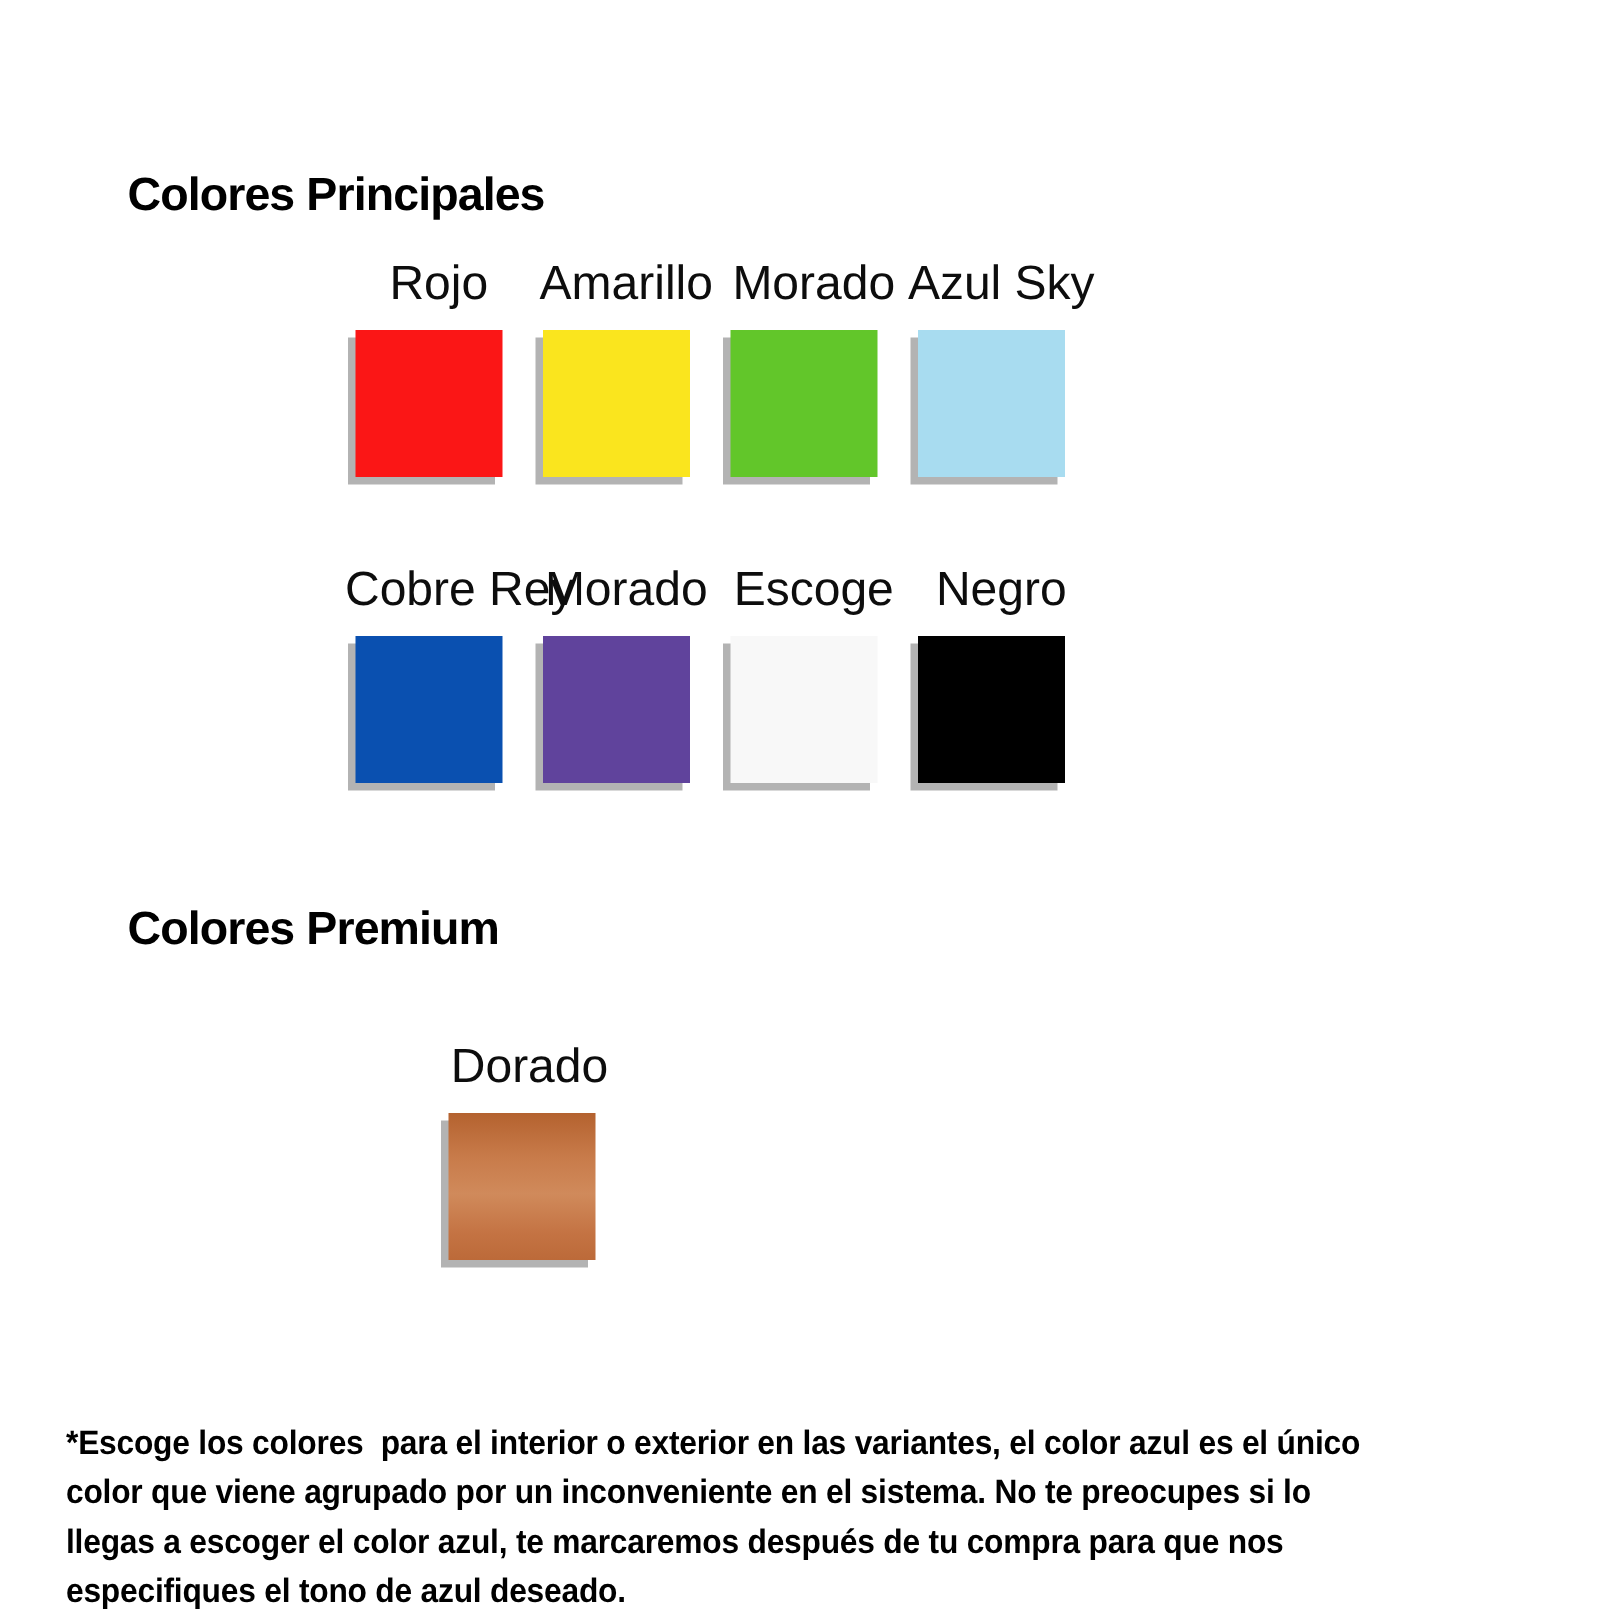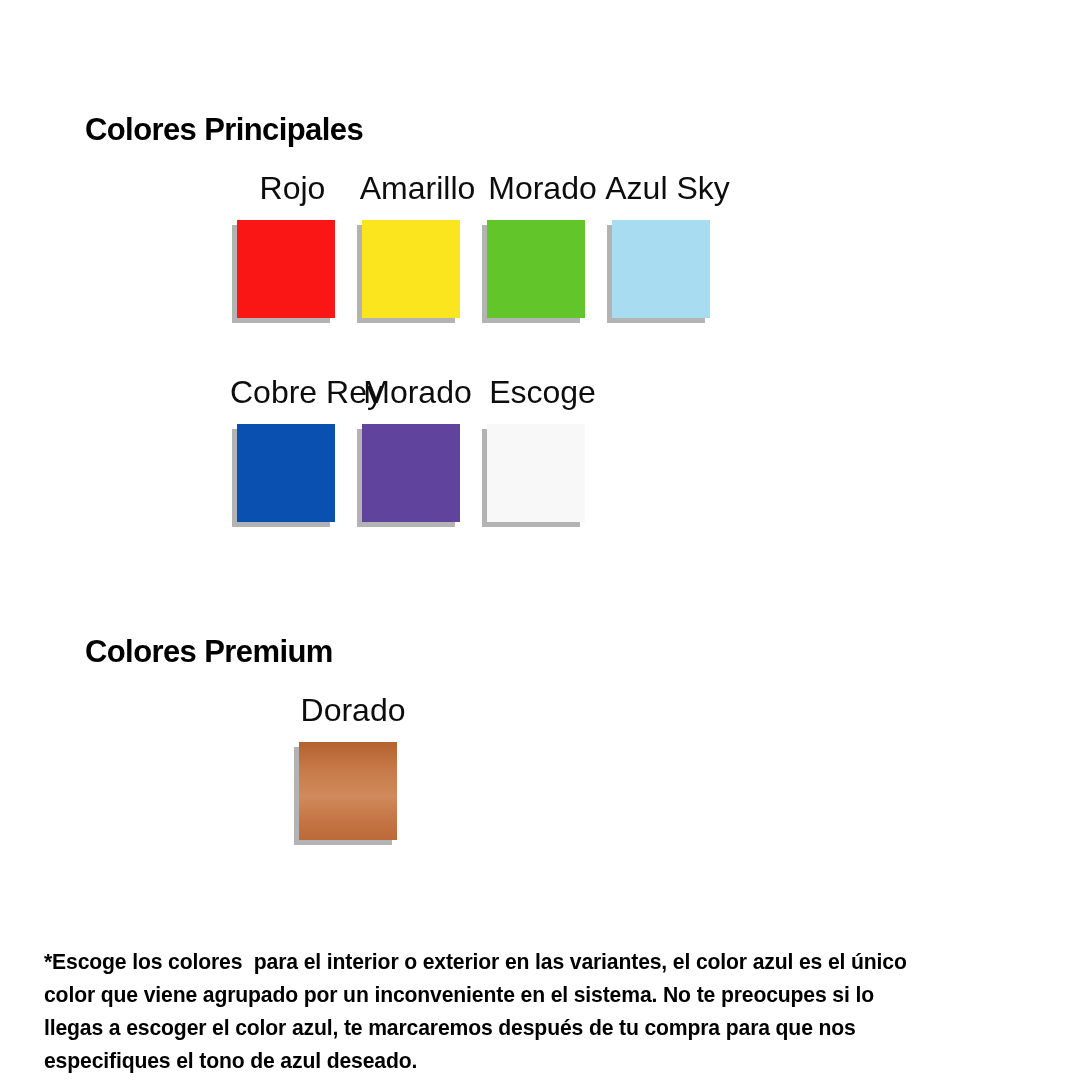--- a/index.html
+++ b/index.html
@@ -27,21 +27,21 @@
     position: absolute;
     font-family: "Liberation Sans", sans-serif;
     font-weight: bold;
     font-size: 31px;
     letter-spacing: -0.6px;
     color: #000000;
     white-space: nowrap;
     line-height: 1;
   }
   #title-principales { left: 85px; top: 93px; }
-  #title-premium    { left: 85px; top: 615px; }
+  #title-premium    { left: 85px; top: 582px; }
 
   
   .swatch-grid {
     position: absolute;
     display: grid;
     grid-auto-flow: column;
   }
   #grid-row-1 {
     left: 230px;
     top: 172px;
@@ -177,20 +177,27 @@
     </div>
 
     <div class="swatch-cell">
       <span class="swatch-label">Escoge</span>
       <div class="swatch-chip-wrap">
         <div class="swatch-shadow" style="background-color: rgb(179, 179, 179);"></div>
         <div class="swatch-chip" style="background-color: rgb(248, 248, 248);"></div>
       </div>
     </div>
 
+    <div class="swatch-cell">
+      <span class="swatch-label">Negro</span>
+      <div class="swatch-chip-wrap">
+        <div class="swatch-shadow" style="background-color: rgb(179, 179, 179);"></div>
+        <div class="swatch-chip" style="background-color: rgb(0, 0, 0);"></div>
+      </div>
+    </div>
 
   </div>
 
   <h1 class="section-title" id="title-premium">Colores Premium</h1>
 
   <div class="swatch-grid" id="grid-premium">
 
 
     <div class="swatch-cell">
       <span class="swatch-label">Dorado</span>

